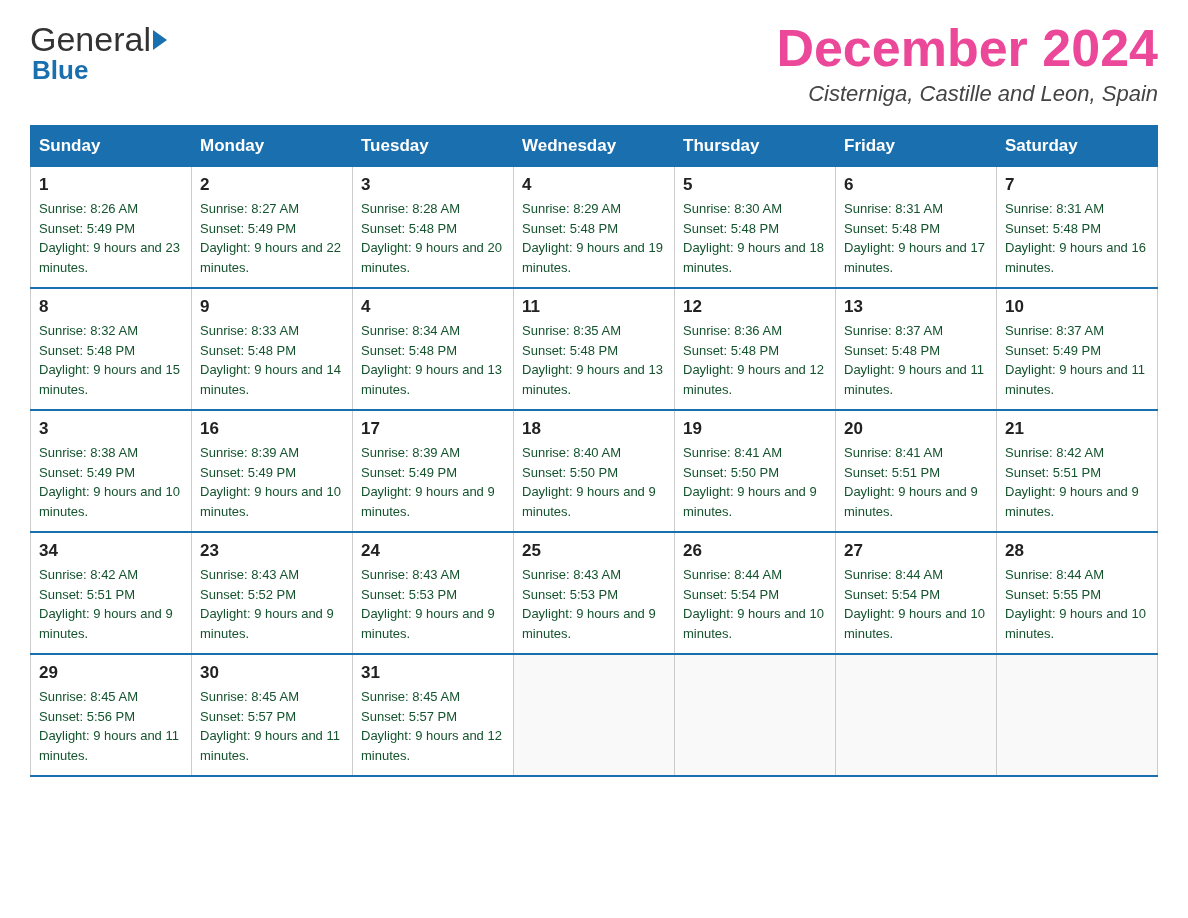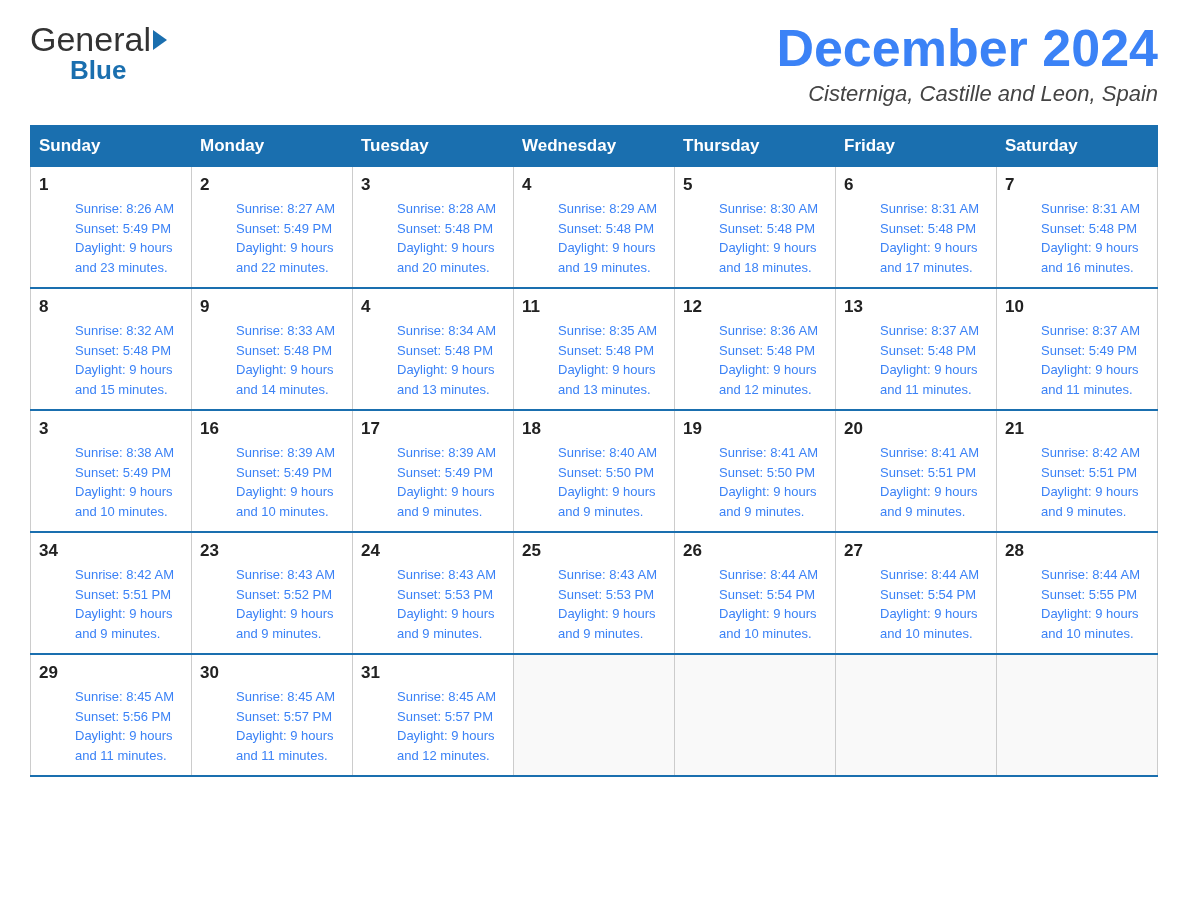--- a/index.html
+++ b/index.html
@@ -34,29 +34,28 @@
       border-left: 14px solid #1a6faf;
       border-top: 10px solid transparent;
       border-bottom: 10px solid transparent;
       margin: 0 2px;
       display: inline-block;
     }
     .logo-blue {
       color: #1a6faf;
       font-size: 26px;
       font-weight: bold;
-      margin-left: 38px;
     }
     .title-block {
       text-align: right;
     }
     .month-title {
       font-size: 52px;
       font-weight: bold;
-      color: #3b82f6;
+      color: #ec4899;
       line-height: 1.1;
     }
     .location-title {
       font-size: 22px;
       color: #444;
       margin-top: 4px;
       font-style: italic;
     }
     .calendar-table {
       width: 100%;
@@ -84,23 +83,22 @@
     }
     .calendar-table tbody tr td .day-num {
       font-size: 17px;
       font-weight: bold;
       color: #222;
       display: block;
       margin-bottom: 4px;
     }
     .calendar-table tbody tr td .day-info {
       font-size: 13px;
-      color: #3b82f6;
+      color: #14532d;
       line-height: 1.5;
-      margin-left: 36px;
     }
     .calendar-table tbody tr td.empty {
       background: #f9f9f9;
     }
     .calendar-table tbody tr {
       border-bottom: 2px solid #1a6faf;
     }
   </style>
 </head>
 <body>

